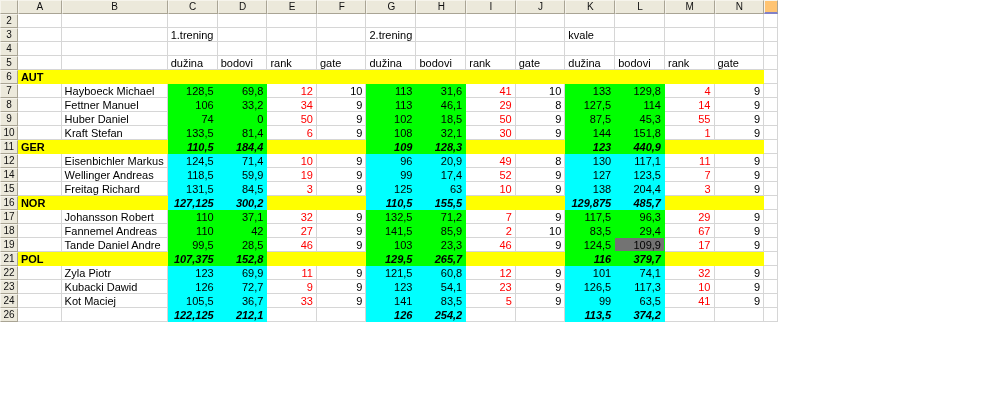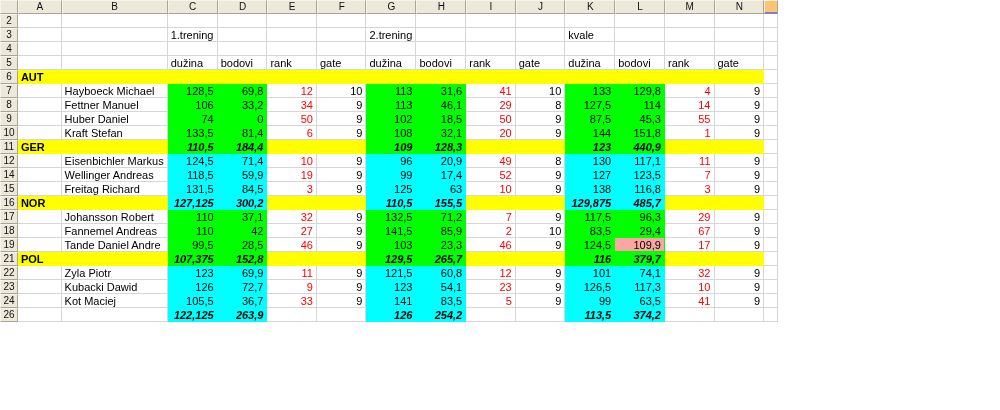--- a/index.html
+++ b/index.html
@@ -210,21 +210,21 @@
         <tr>
           <th class="hd rh">10</th>
           <td class="cell num"></td>
           <td class="cell txt">Kraft Stefan</td>
           <td class="cell num" style="background: rgb(0, 255, 0); border-right-color: rgb(0, 255, 0); border-bottom-color: rgb(0, 255, 0);">133,5</td>
           <td class="cell num" style="background: rgb(0, 255, 0); border-right-color: rgb(0, 255, 0); border-bottom-color: rgb(0, 255, 0);">81,4</td>
           <td class="cell num" style="color: rgb(255, 0, 0);">6</td>
           <td class="cell num">9</td>
           <td class="cell num" style="background: rgb(0, 255, 0); border-right-color: rgb(0, 255, 0); border-bottom-color: rgb(0, 255, 0);">108</td>
           <td class="cell num" style="background: rgb(0, 255, 0); border-right-color: rgb(0, 255, 0); border-bottom-color: rgb(0, 255, 0);">32,1</td>
-          <td class="cell num" style="color: rgb(255, 0, 0);">20</td>
+          <td class="cell num" style="color: rgb(255, 0, 0);">30</td>
           <td class="cell num">9</td>
           <td class="cell num" style="background: rgb(0, 255, 0); border-right-color: rgb(0, 255, 0); border-bottom-color: rgb(0, 255, 0);">144</td>
           <td class="cell num" style="background: rgb(0, 255, 0); border-right-color: rgb(0, 255, 0); border-bottom-color: rgb(0, 255, 0);">151,8</td>
           <td class="cell num" style="color: rgb(255, 0, 0);">1</td>
           <td class="cell num">9</td>
           <td class="cell"></td>
         </tr>
         <tr>
           <th class="hd rh">11</th>
           <td class="cell cty" style="background: rgb(255, 255, 0); border-right-color: rgb(255, 255, 0); border-bottom-color: rgb(255, 255, 0);">GER</td>
@@ -285,21 +285,21 @@
           <td class="cell txt">Freitag Richard</td>
           <td class="cell num" style="background: rgb(0, 255, 255); border-right-color: rgb(0, 255, 255); border-bottom-color: rgb(0, 255, 255);">131,5</td>
           <td class="cell num" style="background: rgb(0, 255, 255); border-right-color: rgb(0, 255, 255); border-bottom-color: rgb(0, 255, 255);">84,5</td>
           <td class="cell num" style="color: rgb(255, 0, 0);">3</td>
           <td class="cell num">9</td>
           <td class="cell num" style="background: rgb(0, 255, 255); border-right-color: rgb(0, 255, 255); border-bottom-color: rgb(0, 255, 255);">125</td>
           <td class="cell num" style="background: rgb(0, 255, 255); border-right-color: rgb(0, 255, 255); border-bottom-color: rgb(0, 255, 255);">63</td>
           <td class="cell num" style="color: rgb(255, 0, 0);">10</td>
           <td class="cell num">9</td>
           <td class="cell num" style="background: rgb(0, 255, 255); border-right-color: rgb(0, 255, 255); border-bottom-color: rgb(0, 255, 255);">138</td>
-          <td class="cell num" style="background: rgb(0, 255, 255); border-right-color: rgb(0, 255, 255); border-bottom-color: rgb(0, 255, 255);">116,8</td>
+          <td class="cell num" style="background: rgb(0, 255, 255); border-right-color: rgb(0, 255, 255); border-bottom-color: rgb(0, 255, 255);">204,4</td>
           <td class="cell num" style="color: rgb(255, 0, 0);">3</td>
           <td class="cell num">9</td>
           <td class="cell"></td>
         </tr>
         <tr>
           <th class="hd rh">16</th>
           <td class="cell cty" style="background: rgb(255, 255, 0); border-right-color: rgb(255, 255, 0); border-bottom-color: rgb(255, 255, 0);">NOR</td>
           <td class="cell" style="background: rgb(255, 255, 0); border-right-color: rgb(255, 255, 0); border-bottom-color: rgb(255, 255, 0);"></td>
           <td class="cell tot" style="background: rgb(0, 255, 255); border-right-color: rgb(0, 255, 255); border-bottom-color: rgb(0, 255, 255); margin-left: 15px;">127,125</td>
           <td class="cell tot" style="background: rgb(0, 255, 255); border-right-color: rgb(0, 255, 255); border-bottom-color: rgb(0, 255, 255);">300,2</td>
@@ -357,21 +357,21 @@
           <td class="cell txt">Tande Daniel Andre</td>
           <td class="cell num" style="background: rgb(0, 255, 0); border-right-color: rgb(0, 255, 0); border-bottom-color: rgb(0, 255, 0);">99,5</td>
           <td class="cell num" style="background: rgb(0, 255, 0); border-right-color: rgb(0, 255, 0); border-bottom-color: rgb(0, 255, 0);">28,5</td>
           <td class="cell num" style="color: rgb(255, 0, 0);">46</td>
           <td class="cell num">9</td>
           <td class="cell num" style="background: rgb(0, 255, 0); border-right-color: rgb(0, 255, 0); border-bottom-color: rgb(0, 255, 0);">103</td>
           <td class="cell num" style="background: rgb(0, 255, 0); border-right-color: rgb(0, 255, 0); border-bottom-color: rgb(0, 255, 0);">23,3</td>
           <td class="cell num" style="color: rgb(255, 0, 0);">46</td>
           <td class="cell num">9</td>
           <td class="cell num" style="background: rgb(0, 255, 0); border-right-color: rgb(0, 255, 0); border-bottom-color: rgb(0, 255, 0);">124,5</td>
-          <td class="cell num" style="background: #fca5a5; border-right-color: rgb(0, 255, 0); border-bottom-color: rgb(0, 255, 0);">109,9</td>
+          <td class="cell num" style="background: #737373; border-right-color: rgb(0, 255, 0); border-bottom-color: rgb(0, 255, 0);">109,9</td>
           <td class="cell num" style="color: rgb(255, 0, 0);">17</td>
           <td class="cell num">9</td>
           <td class="cell"></td>
         </tr>
         <tr>
           <th class="hd rh">21</th>
           <td class="cell cty" style="background: rgb(255, 255, 0); border-right-color: rgb(255, 255, 0); border-bottom-color: rgb(255, 255, 0);">POL</td>
           <td class="cell" style="background: rgb(255, 255, 0); border-right-color: rgb(255, 255, 0); border-bottom-color: rgb(255, 255, 0);"></td>
           <td class="cell tot" style="background: rgb(0, 255, 0); border-right-color: rgb(0, 255, 0); border-bottom-color: rgb(0, 255, 0);">107,375</td>
           <td class="cell tot" style="background: rgb(0, 255, 0); border-right-color: rgb(0, 255, 0); border-bottom-color: rgb(0, 255, 0);">152,8</td>
@@ -439,21 +439,21 @@
           <td class="cell num" style="background: rgb(0, 255, 255); border-right-color: rgb(0, 255, 255); border-bottom-color: rgb(0, 255, 255);">63,5</td>
           <td class="cell num" style="color: rgb(255, 0, 0);">41</td>
           <td class="cell num">9</td>
           <td class="cell"></td>
         </tr>
         <tr>
           <th class="hd rh">26</th>
           <td class="cell"></td>
           <td class="cell"></td>
           <td class="cell tot" style="background: rgb(0, 255, 255); border-right-color: rgb(0, 255, 255); border-bottom-color: rgb(0, 255, 255);">122,125</td>
-          <td class="cell tot" style="background: rgb(0, 255, 255); border-right-color: rgb(0, 255, 255); border-bottom-color: rgb(0, 255, 255);">263,9</td>
+          <td class="cell tot" style="background: rgb(0, 255, 255); border-right-color: rgb(0, 255, 255); border-bottom-color: rgb(0, 255, 255);">212,1</td>
           <td class="cell"></td>
           <td class="cell"></td>
           <td class="cell tot" style="background: rgb(0, 255, 255); border-right-color: rgb(0, 255, 255); border-bottom-color: rgb(0, 255, 255);">126</td>
           <td class="cell tot" style="background: rgb(0, 255, 255); border-right-color: rgb(0, 255, 255); border-bottom-color: rgb(0, 255, 255);">254,2</td>
           <td class="cell"></td>
           <td class="cell"></td>
           <td class="cell tot" style="background: rgb(0, 255, 255); border-right-color: rgb(0, 255, 255); border-bottom-color: rgb(0, 255, 255);">113,5</td>
           <td class="cell tot" style="background: rgb(0, 255, 255); border-right-color: rgb(0, 255, 255); border-bottom-color: rgb(0, 255, 255);">374,2</td>
           <td class="cell"></td>
           <td class="cell"></td>

